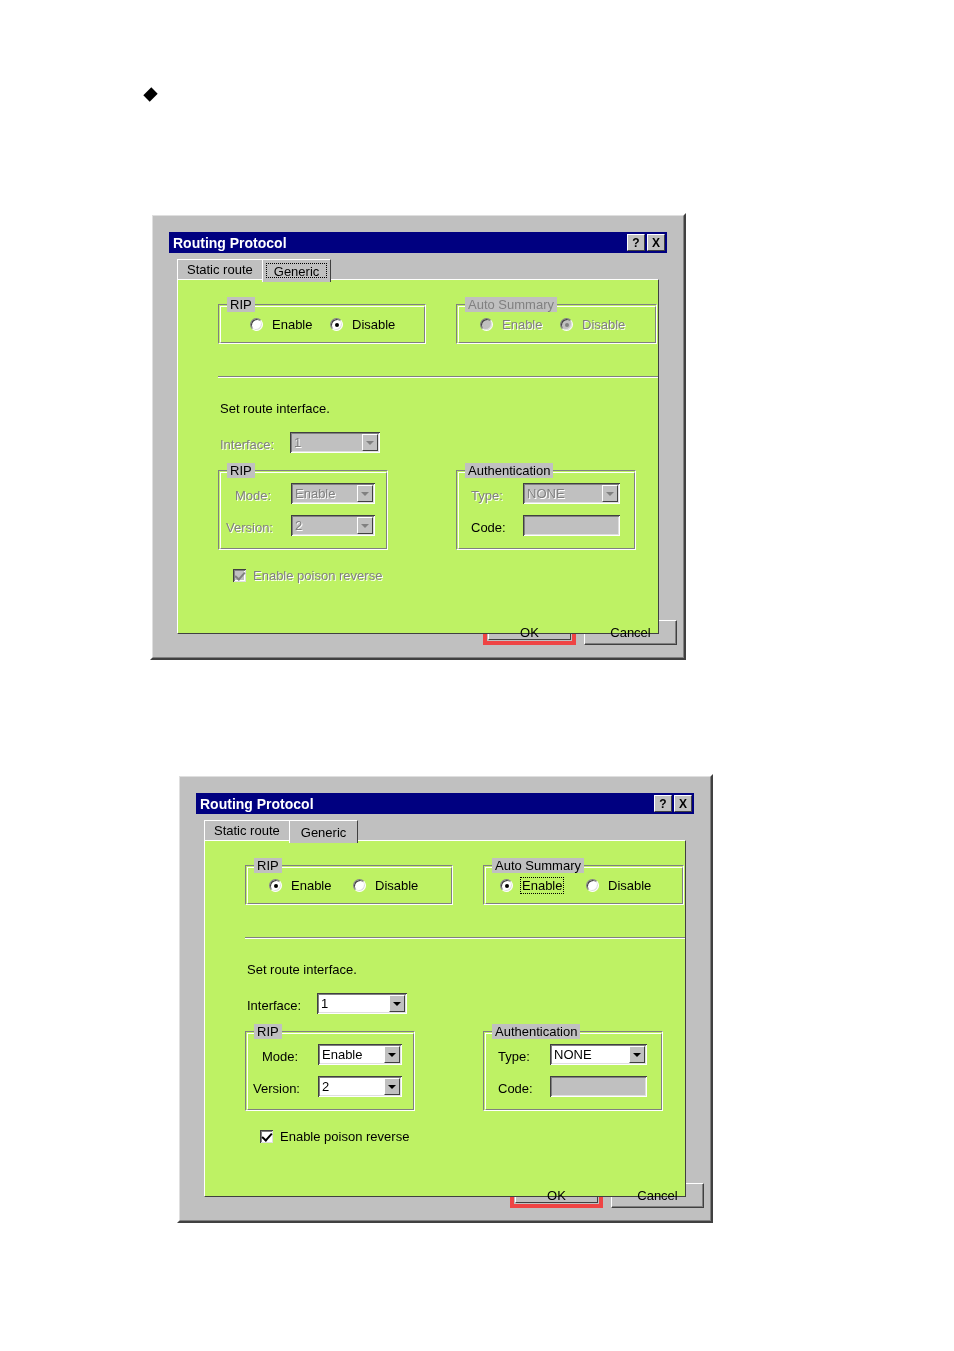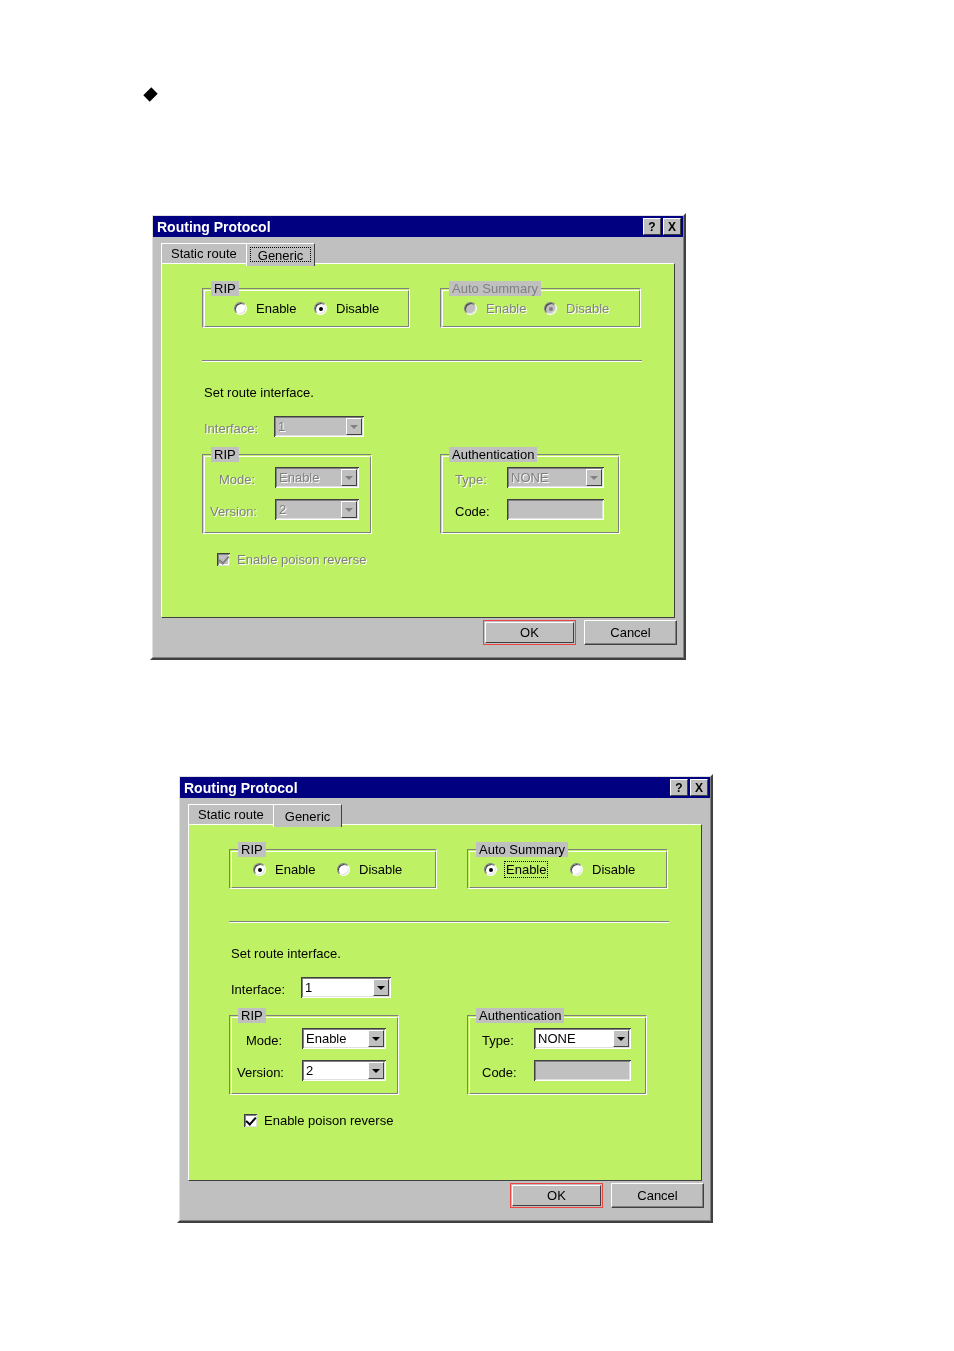--- a/index.html
+++ b/index.html
@@ -40,21 +40,21 @@
     color: #000000;
   }
   .dialog-inner {
     position: absolute;
     inset: 0;
     border-top: 1px solid #dfdfdf;
     border-left: 1px solid #dfdfdf;
     border-right: 1px solid #808080;
     border-bottom: 1px solid #808080;
     box-sizing: border-box;
-    padding: 0;
+    padding: 16px;
   }
 
   
   .titlebar {
     height: 21px;
     background: #000080;
     display: flex;
     align-items: center;
     padding: 0 2px 0 4px;
     box-sizing: border-box;
@@ -343,21 +343,21 @@
   }
   .btn::before {
     content: "";
     position: absolute;
     left: 0; top: 0; right: 0; bottom: 0;
     border-right: 1px solid #808080;
     border-bottom: 1px solid #808080;
     pointer-events: none;
   }
   .btn.default {
-    border: 1px solid #ef4444;
+    border: 4px solid #ef4444;
   }
   .btn.default .btn-inner {
     position: absolute;
     left: 1px; top: 1px; right: 1px; bottom: 1px;
     border-top: 1px solid #ffffff;
     border-left: 1px solid #ffffff;
     border-right: 1px solid #404040;
     border-bottom: 1px solid #404040;
     box-sizing: border-box;
   }

